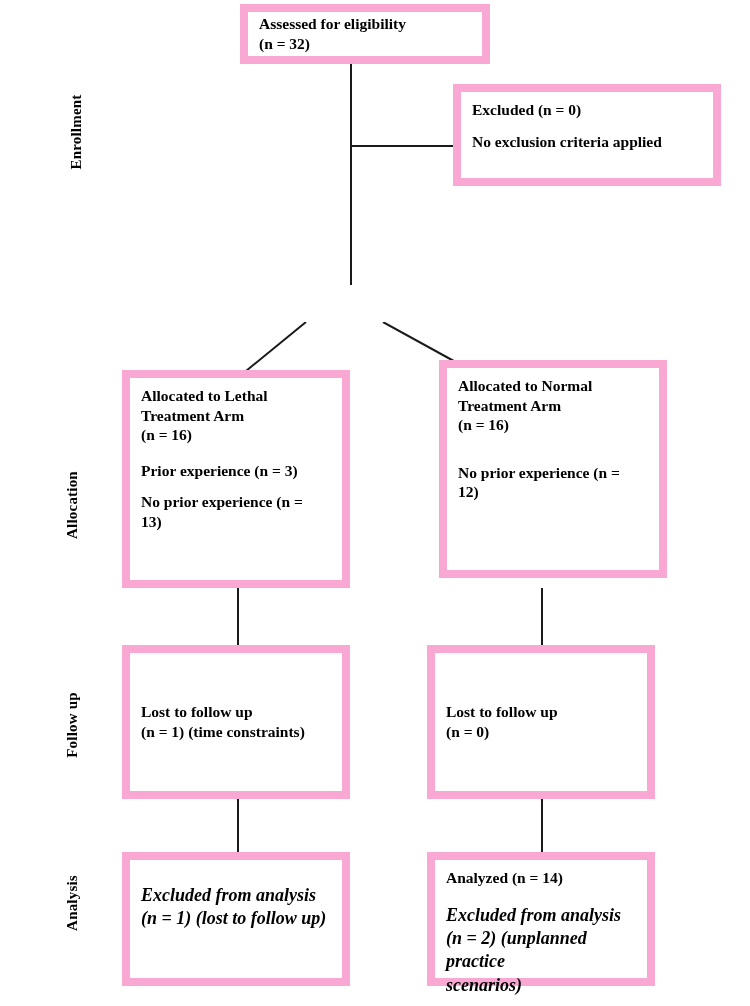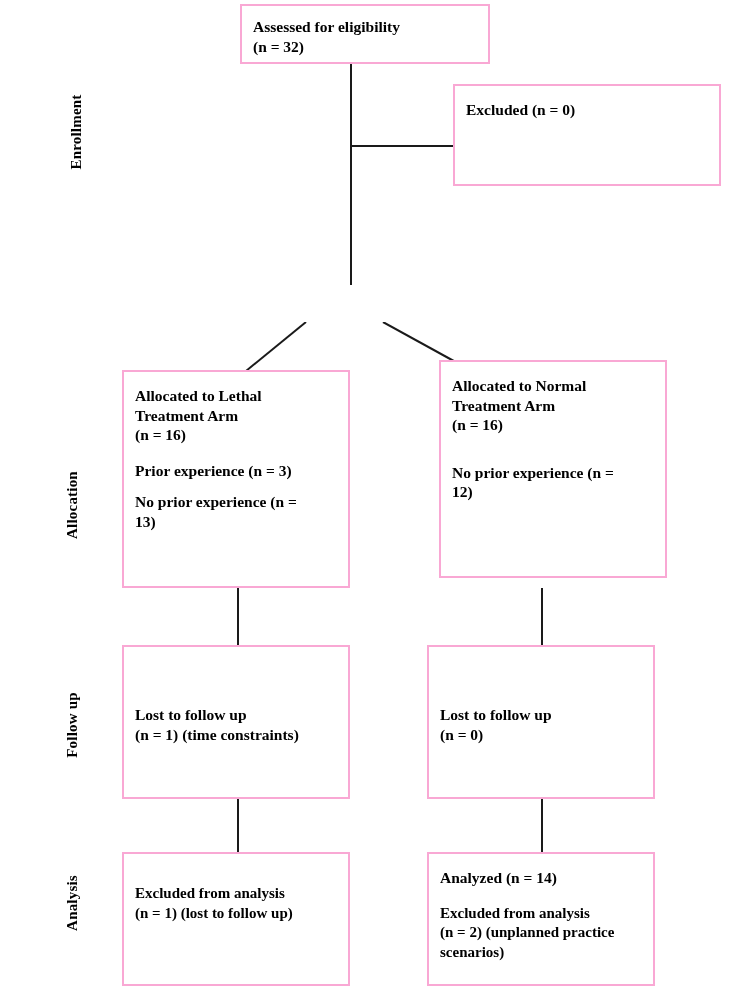--- a/index.html
+++ b/index.html
@@ -27,40 +27,41 @@
     white-space: nowrap;
     transform-origin: 50% 50%;
     transform: rotate(-90deg);
     text-align: center;
     line-height: 1;
   }
   
   .box {
     position: absolute;
     box-sizing: border-box;
-    border: 2px solid #f9a8d4;
+    border: 8px solid #f9a8d4;
     background: #ffffff;
-    padding: 14px 10px 8px 11px;
+    padding: 8px 10px 8px 11px;
   }
   .box.vcenter {
     display: flex;
     flex-direction: column;
     justify-content: center;
   }
   .line-txt {
     font-family: "Liberation Serif", "DejaVu Serif", serif;
     font-weight: bold;
     font-size: 15.5px;
     line-height: 1.26;
     color: #000;
     white-space: pre-line;
   }
   .line-txt.small {
-    font-size: 15px;
+    font-size: 18px;
     line-height: 1.3;
+    font-style: italic;
   }
   .gap-lg { height: 16px; }
   .gap-md { height: 12px; }
 
   
   .vline {
     position: absolute;
     width: 0;
     border-left: 2px solid #1a1a1a;
   }
@@ -101,20 +102,21 @@
   <div class="vline" style="left:541px; top:798px; height:54px;"></div>
 
   <div class="box vcenter" style="left:240px; top:4px; width:250px; height:60px;">
     <div class="line-txt">Assessed for eligibility</div>
     <div class="line-txt">(n = 32)</div>
   </div>
 
   <div class="box" style="left:453px; top:84px; width:268px; height:102px;">
     <div class="line-txt">Excluded (n = 0)</div>
     <div class="gap-md"></div>
+    <div class="line-txt">No exclusion criteria applied</div>
   </div>
 
 
   <div class="box" style="left:122px; top:370px; width:228px; height:218px;">
     <div class="line-txt">Allocated to Lethal
 Treatment Arm
 (n = 16)</div>
     <div class="gap-lg"></div>
     <div class="line-txt">Prior experience (n = 3)</div>
     <div class="gap-md"></div>

